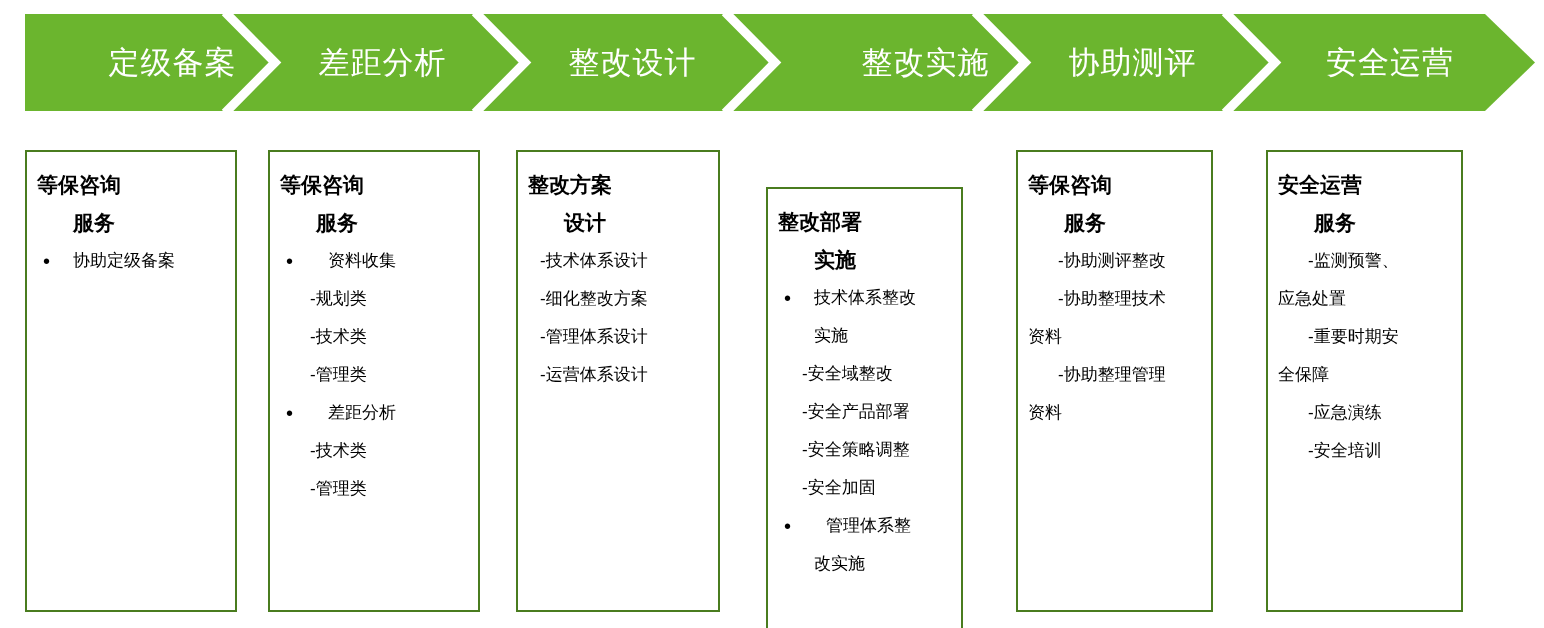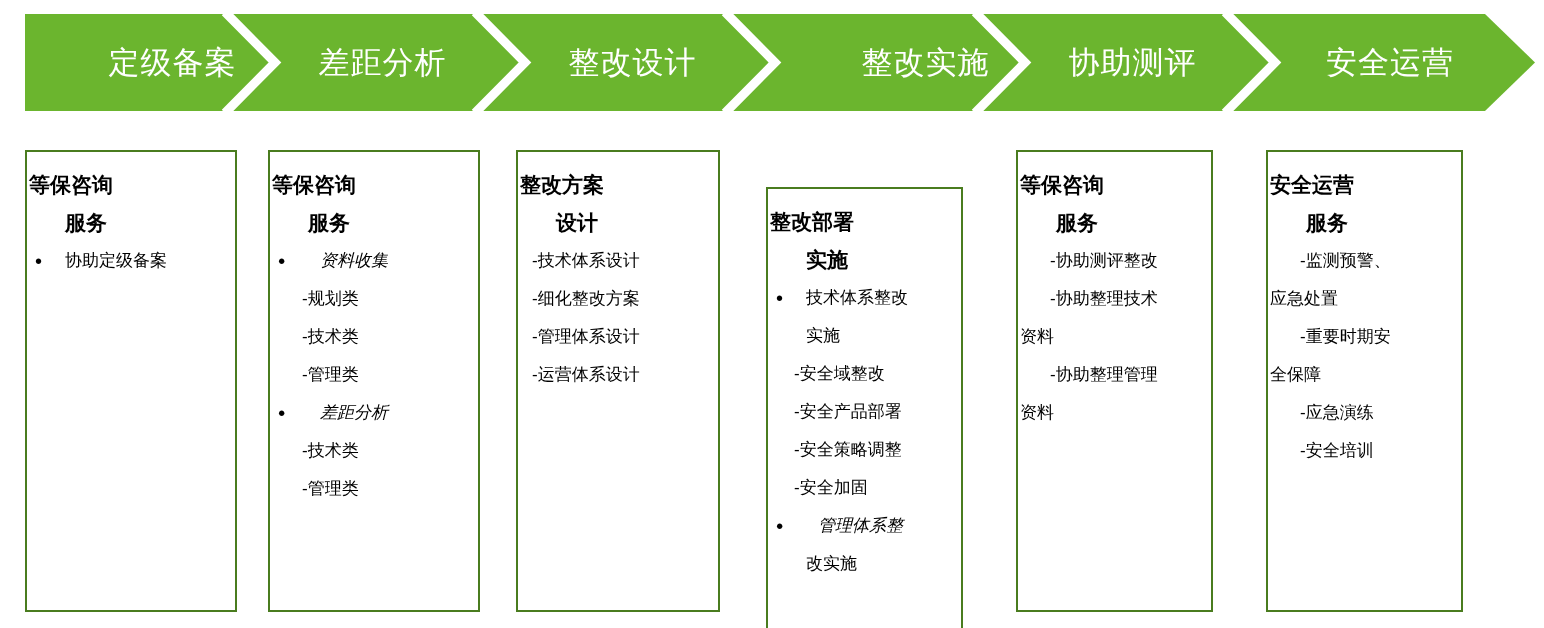--- a/index.html
+++ b/index.html
@@ -47,21 +47,21 @@
   .detail-box {
     position: absolute;
     top: 150px;
     height: 462px;
     box-sizing: border-box;
     border: 2px solid #4A7C1F;
     background: #ffffff;
     overflow: hidden;
   }
   .box-inner {
-    padding: 14px 6px 0 2px;
+    padding: 14px 6px 0 10px;
     box-sizing: border-box;
     height: 100%;
   }
 
   .line {
     font-size: 17px;
     line-height: 38px;
     color: #000000;
     white-space: nowrap;
   }
@@ -89,21 +89,20 @@
     top: 0;
     font-size: 20px;
     line-height: 38px;
   }
   .bullet-cont {
     padding-left: 36px;
   }
   .bullet-wide {
     position: relative;
     padding-left: 48px;
-    font-style: italic;
   }
   .bullet-wide::before {
     content: "\2022";
     position: absolute;
     left: 6px;
     top: 0;
     font-size: 20px;
     line-height: 38px;
   }
 

